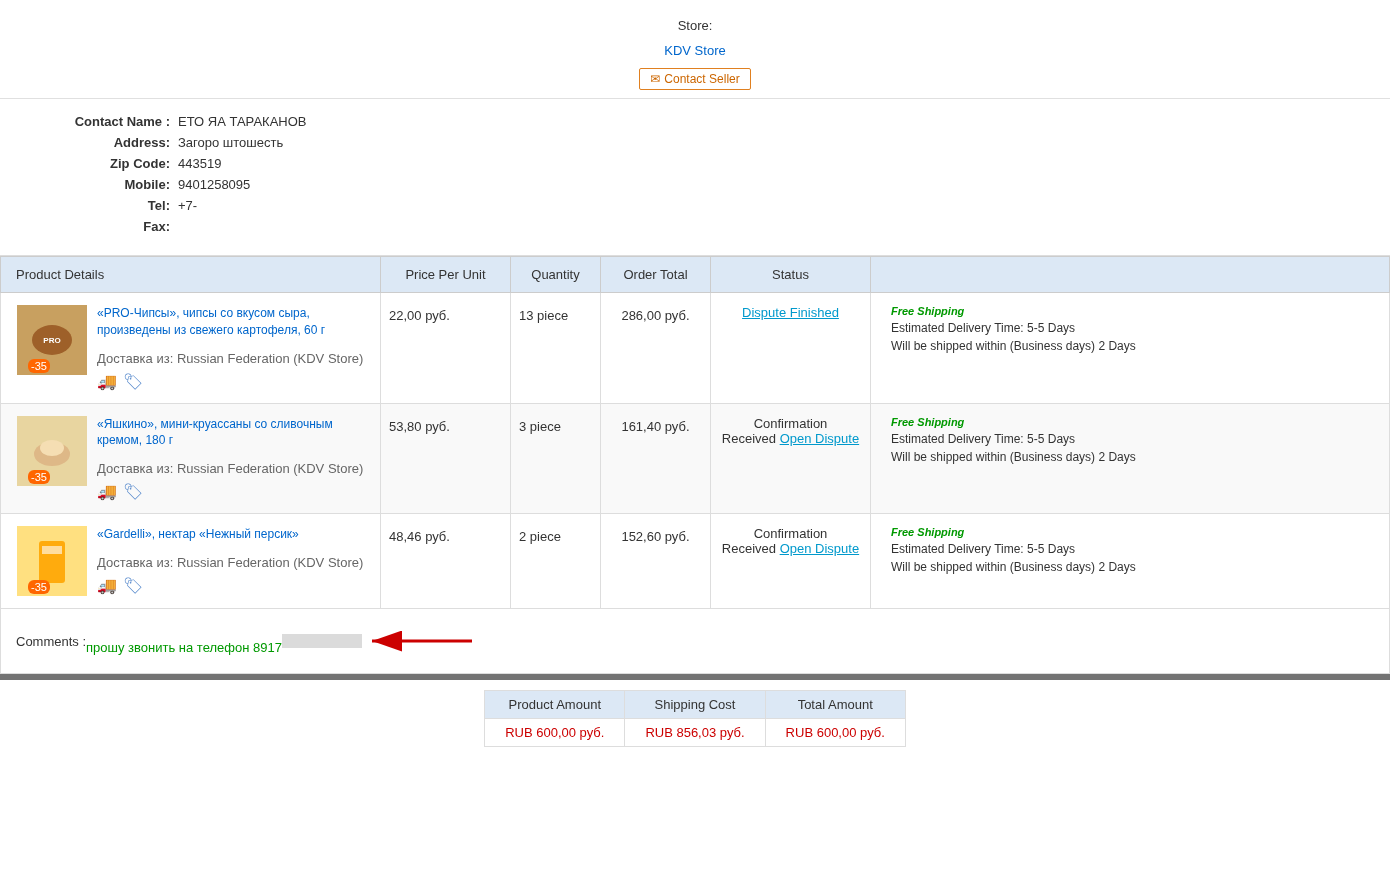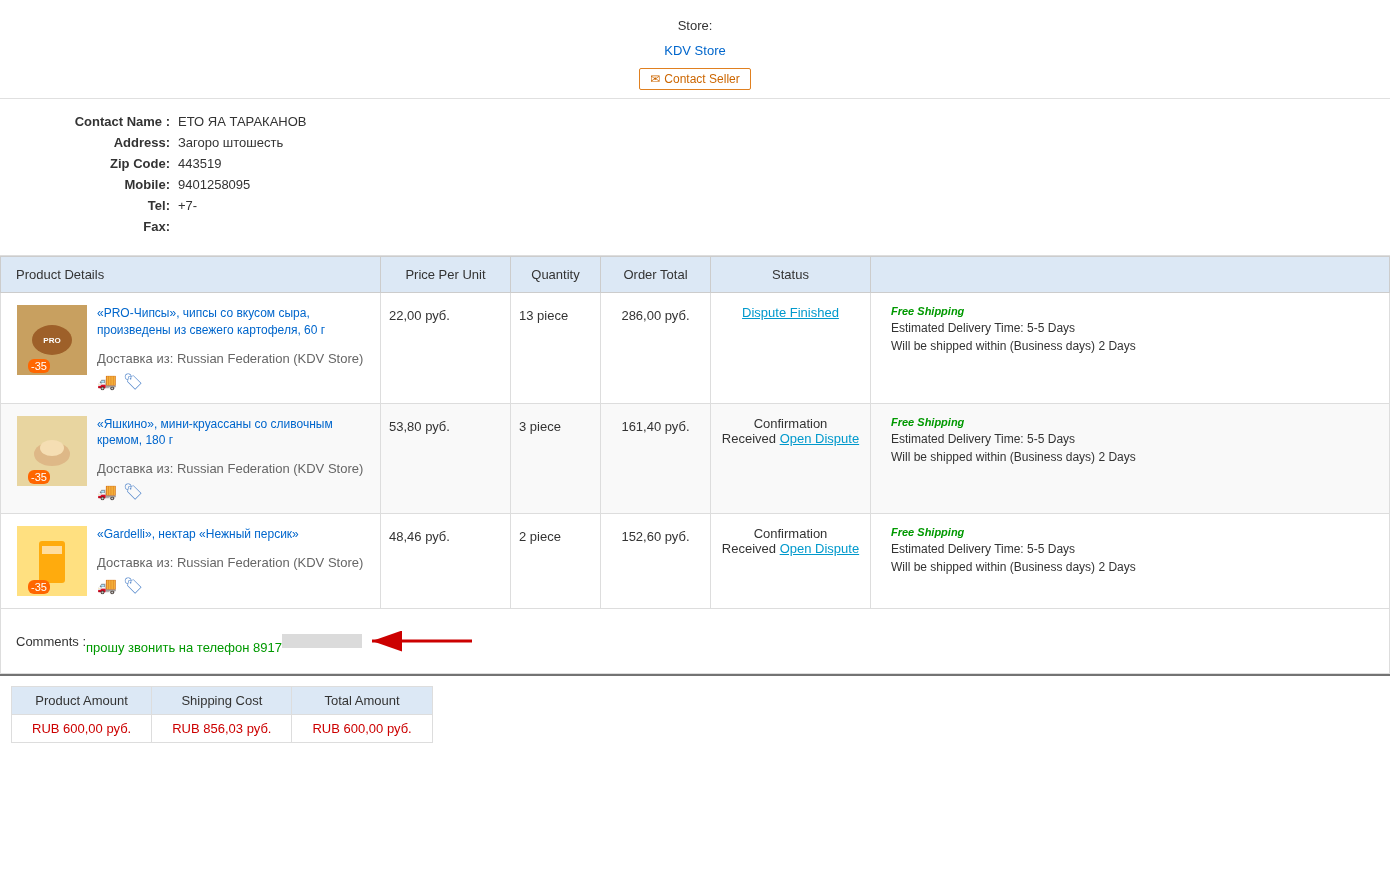--- a/index.html
+++ b/index.html
@@ -59,21 +59,21 @@
     
     
     .comments-row td { padding: 12px 15px; border: 1px solid #ddd; background: #fff; }
     .comments-content { display: flex; align-items: center; }
     .comments-label { color: #333; font-size: 13px; }
     .comments-text { color: #009900; font-size: 13px; margin-top: 12px; }
     .comments-blur { display: inline-block; width: 80px; height: 14px; background: #ccc; opacity: 0.7; vertical-align: middle; }
     .arrow-indicator { display: flex; align-items: center; }
     
     
-    .totals-section { display: flex; justify-content: flex-start; padding: 10px 11px; border-top: 2px solid #737373; }
+    .totals-section { display: flex; justify-content: center; padding: 10px 11px; border-top: 6px solid #737373; }
     .totals-table { border-collapse: collapse; }
     .totals-table td { padding: 6px 20px; font-size: 13px; text-align: center; border: 1px solid #ddd; }
     .totals-header td { background: #dce8f5; font-weight: normal; color: #333; }
     .totals-value td { color: #cc0000; font-weight: normal; background: #fff; }
     
     
     .img-chip { background: linear-gradient(135deg, #8B4513 0%, #D2691E 50%, #8B4513 100%); }
     .img-croissant { background: linear-gradient(135deg, #DEB887 0%, #F5DEB3 50%, #DEB887 100%); }
     .img-juice { background: linear-gradient(135deg, #FFA500 0%, #FFD700 50%, #FFA500 100%); }
     

